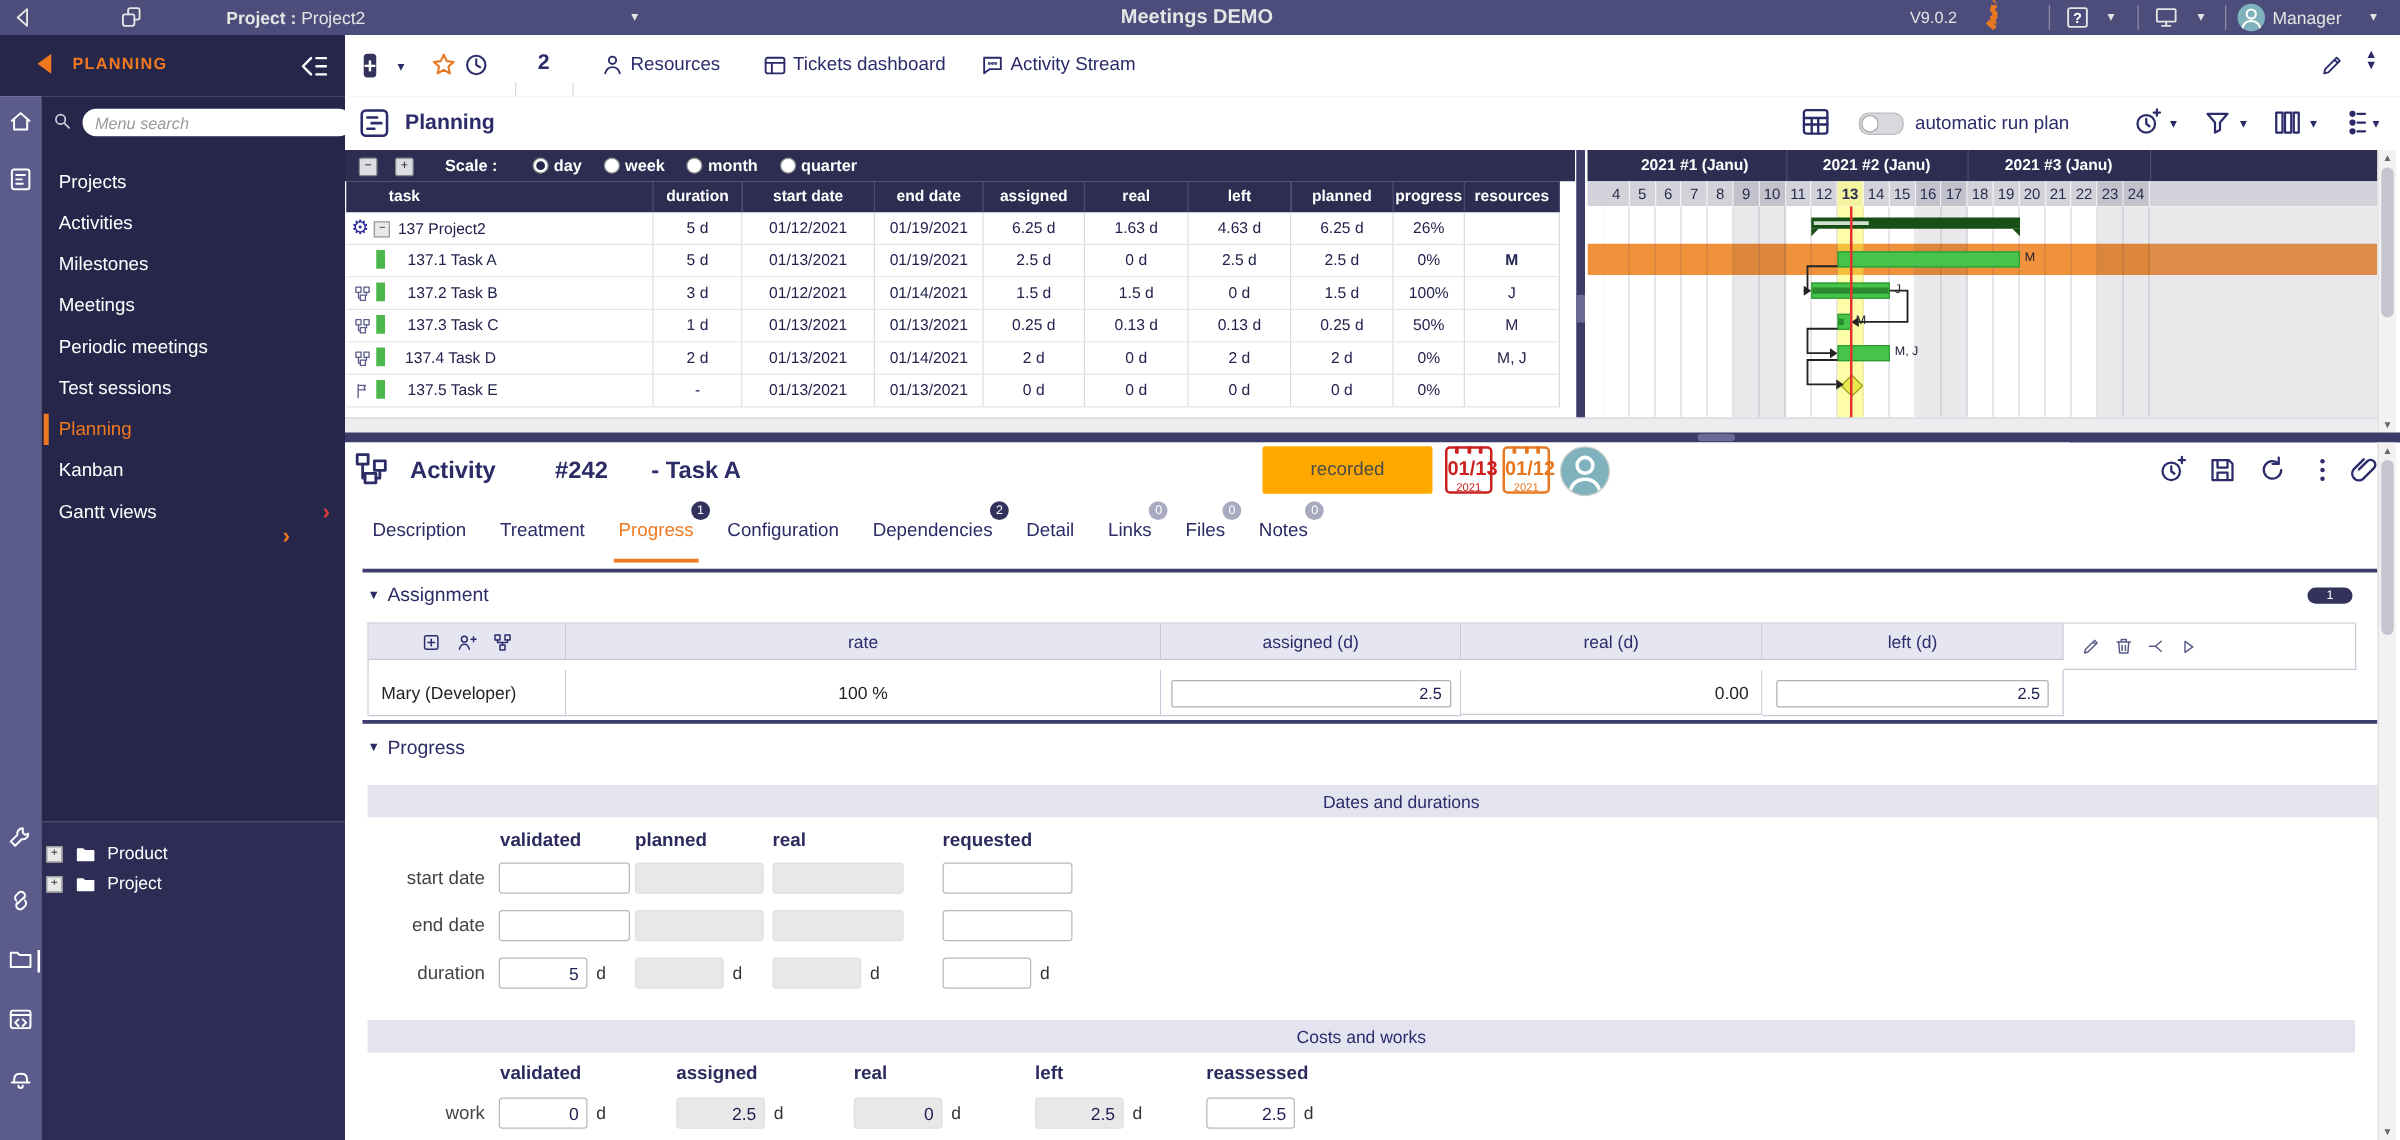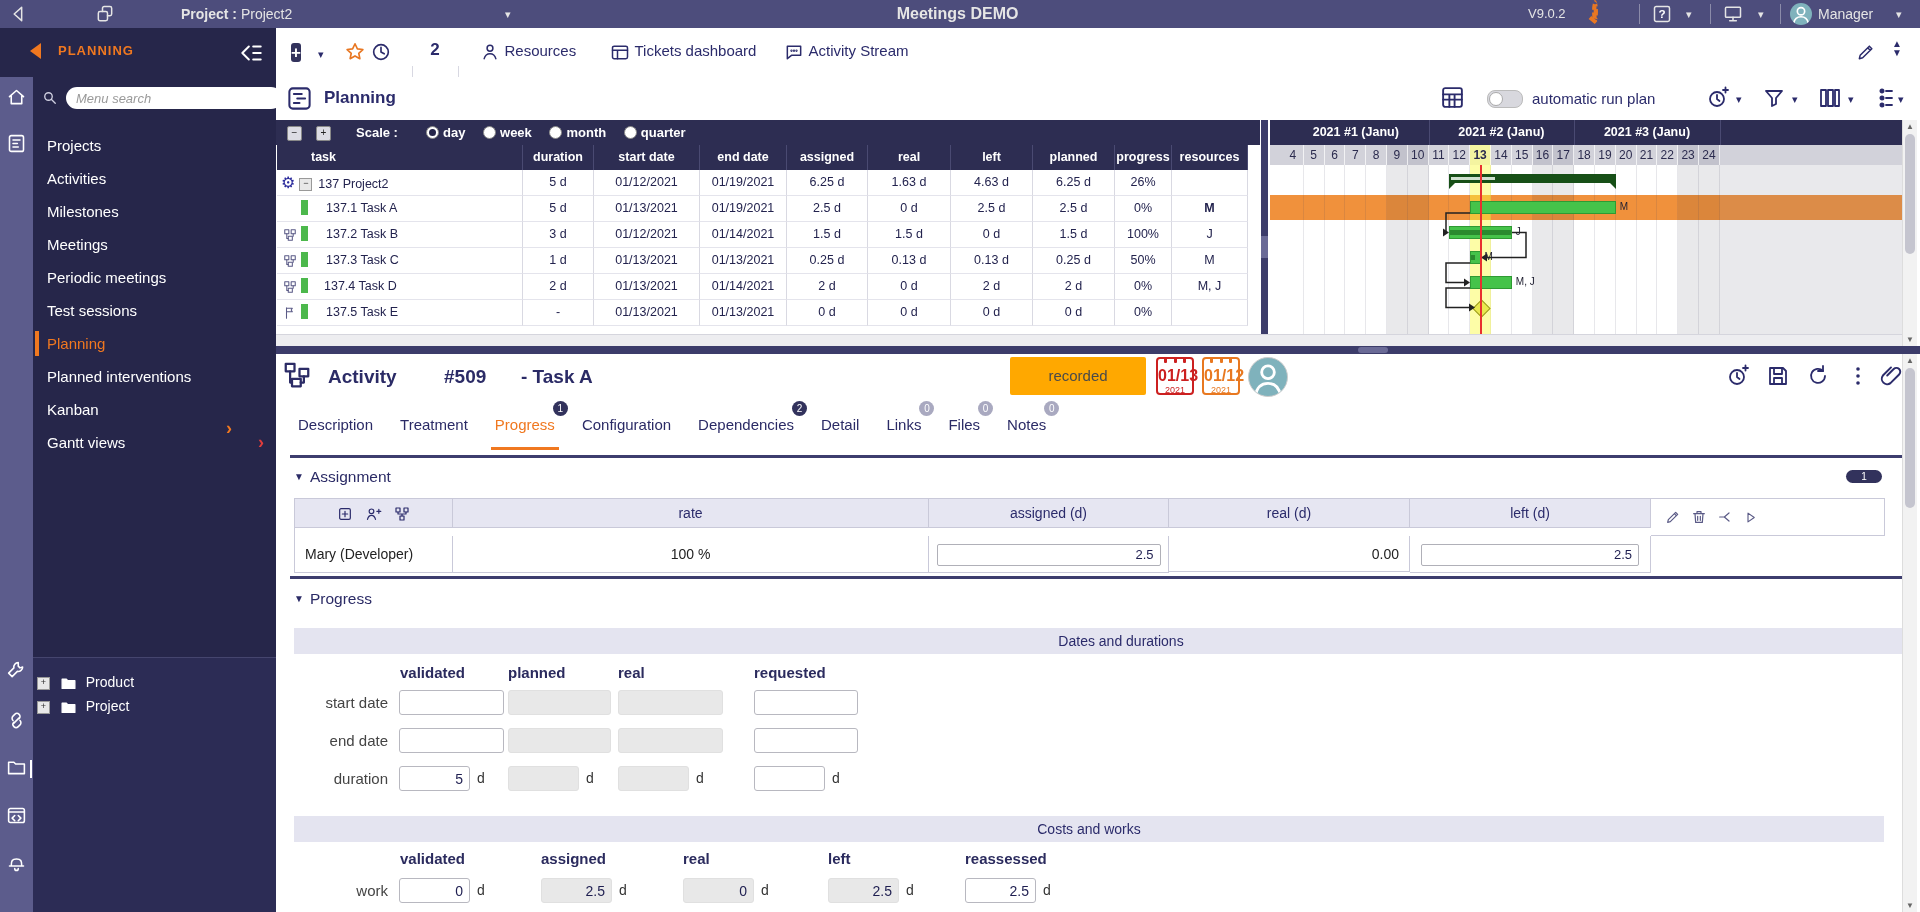--- a/index.html
+++ b/index.html
@@ -264,24 +264,20 @@
         <div class="menu-item">
           <span style="font-weight:inherit;">Test sessions</span>
           
         </div>
 
         <div class="menu-item active">
           <span style="font-weight:inherit;">Planning</span>
           
         </div>
 
-        <div class="menu-item">
-          <span style="font-weight:inherit;">Planned interventions</span>
-          
-        </div>
 
         <div class="menu-item">
           <span style="font-weight:inherit;">Kanban</span>
           
         </div>
 
         <div class="menu-item">
           <span style="font-weight:inherit;" class="bold">Gantt views</span>
           <span class="menu-arrow">›</span>
         </div>
@@ -553,21 +549,21 @@
     </div>
 
   <div id="act-head" class="abs" style="left:276px;top:354px;width:1380px;height:50px;background:#fff;">
     <span class="abs" style="left:6px;top:6px;color:#2b2b66;"><svg class="ic" width="30" height="30" viewBox="0 0 24 24">
           <rect x="3" y="3" width="7" height="6"></rect>
           <rect x="14" y="7" width="7" height="6"></rect>
           <rect x="8" y="15" width="7" height="6"></rect>
           <path d="M6.5 9v9h1.5M17.5 13v5h-2.5"></path>
         </svg></span>
     <span class="abs title" style="left:52px;top:12px;">Activity</span>
-    <span class="abs title" style="left:168px;top:12px;">#509</span>
+    <span class="abs title" style="left:168px;top:12px;">#242</span>
     <span class="abs title" style="left:245px;top:12px;">- Task A</span>
   </div>
   <div id="recorded" class="abs">recorded</div>
   <div class="stamp abs" style="left:1156px;border:2px solid #cc2020;color:#cc2020;">
     <span class="rings">
         <i style="background:#cc2020;"></i>
         <i style="background:#cc2020;"></i>
         <i style="background:#cc2020;"></i>
       </span>
     <div class="d1">01/13</div>

